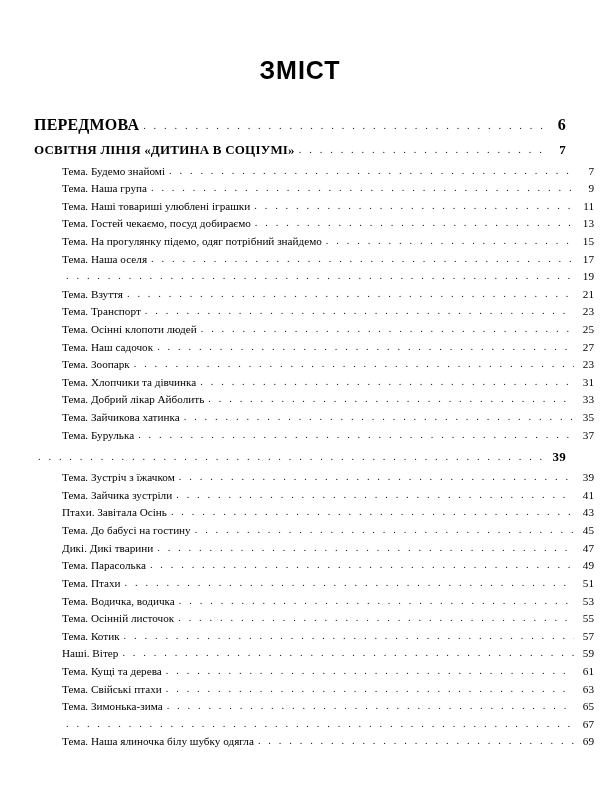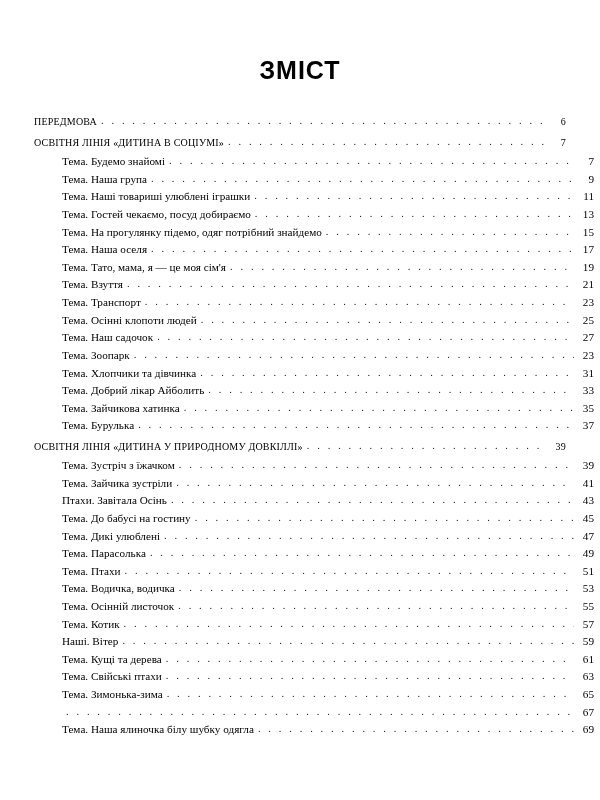--- a/index.html
+++ b/index.html
@@ -58,35 +58,35 @@
   .toc-row .page-no {
     flex: 0 0 auto;
     white-space: nowrap;
     text-align: right;
     min-width: 16px;
   }
 
   
   .toc-row.section .label,
   .toc-row.section .page-no {
-    font-weight: normal;
-    font-size: 10px;
+    font-weight: bold;
+    font-size: 13px;
     letter-spacing: 0.2px;
   }
   .toc-row.section {
     margin-top: 7px;
     margin-bottom: 5px;
   }
   .toc-row.preface {
     margin-bottom: 7px;
   }
   .toc-row.preface .label,
   .toc-row.preface .page-no {
-    font-weight: normal;
-    font-size: 10px;
+    font-weight: bold;
+    font-size: 16px;
     letter-spacing: 0.2px;
   }
   
   .toc-row.topic {
     padding-left: 28px;
   }
   .toc-row.topic .label {
     font-size: 11.2px;
   }
   .toc-row.topic .page-no {
@@ -133,21 +133,20 @@
         <span class="label">Тема. На прогулянку підемо, одяг потрібний знайдемо</span>
         <span class="leader">. . . . . . . . . . . . . . . . . . . . . . . . . . . . . . . . . . . . . . . . . . . . . . . . . . . . . . . . . . . . . . . . . . . . . . . . . . . . . . . . . . . . . . . . . . . . . . . . . . . . . . . . . . . . . . . . . . . . .</span>
         <span class="page-no">15</span>
       </div>
       <div class="toc-row topic">
         <span class="label">Тема. Наша оселя</span>
         <span class="leader">. . . . . . . . . . . . . . . . . . . . . . . . . . . . . . . . . . . . . . . . . . . . . . . . . . . . . . . . . . . . . . . . . . . . . . . . . . . . . . . . . . . . . . . . . . . . . . . . . . . . . . . . . . . . . . . . . . . . .</span>
         <span class="page-no">17</span>
       </div>
       <div class="toc-row topic">
-        <span class="label">Тема. Тато, мама, я — це моя сім'я</span>
         <span class="leader">. . . . . . . . . . . . . . . . . . . . . . . . . . . . . . . . . . . . . . . . . . . . . . . . . . . . . . . . . . . . . . . . . . . . . . . . . . . . . . . . . . . . . . . . . . . . . . . . . . . . . . . . . . . . . . . . . . . . .</span>
         <span class="page-no">19</span>
       </div>
       <div class="toc-row topic">
         <span class="label">Тема. Взуття</span>
         <span class="leader">. . . . . . . . . . . . . . . . . . . . . . . . . . . . . . . . . . . . . . . . . . . . . . . . . . . . . . . . . . . . . . . . . . . . . . . . . . . . . . . . . . . . . . . . . . . . . . . . . . . . . . . . . . . . . . . . . . . . .</span>
         <span class="page-no">21</span>
       </div>
       <div class="toc-row topic">
         <span class="label">Тема. Транспорт</span>
@@ -183,21 +182,20 @@
         <span class="label">Тема. Зайчикова хатинка</span>
         <span class="leader">. . . . . . . . . . . . . . . . . . . . . . . . . . . . . . . . . . . . . . . . . . . . . . . . . . . . . . . . . . . . . . . . . . . . . . . . . . . . . . . . . . . . . . . . . . . . . . . . . . . . . . . . . . . . . . . . . . . . .</span>
         <span class="page-no">35</span>
       </div>
       <div class="toc-row topic">
         <span class="label">Тема. Бурулька</span>
         <span class="leader">. . . . . . . . . . . . . . . . . . . . . . . . . . . . . . . . . . . . . . . . . . . . . . . . . . . . . . . . . . . . . . . . . . . . . . . . . . . . . . . . . . . . . . . . . . . . . . . . . . . . . . . . . . . . . . . . . . . . .</span>
         <span class="page-no">37</span>
       </div>
       <div class="toc-row section">
-        <span class="label">ОСВІТНЯ ЛІНІЯ «ДИТИНА У ПРИРОДНОМУ ДОВКІЛЛІ»</span>
         <span class="leader">. . . . . . . . . . . . . . . . . . . . . . . . . . . . . . . . . . . . . . . . . . . . . . . . . . . . . . . . . . . . . . . . . . . . . . . . . . . . . . . . . . . . . . . . . . . . . . . . . . . . . . . . . . . . . . . . . . . . .</span>
         <span class="page-no">39</span>
       </div>
       <div class="toc-row topic">
         <span class="label">Тема. Зустріч з їжачком</span>
         <span class="leader">. . . . . . . . . . . . . . . . . . . . . . . . . . . . . . . . . . . . . . . . . . . . . . . . . . . . . . . . . . . . . . . . . . . . . . . . . . . . . . . . . . . . . . . . . . . . . . . . . . . . . . . . . . . . . . . . . . . . .</span>
         <span class="page-no">39</span>
       </div>
       <div class="toc-row topic">
         <span class="label">Тема. Зайчика зустріли</span>
@@ -208,21 +206,21 @@
         <span class="label">Птахи. Завітала Осінь</span>
         <span class="leader">. . . . . . . . . . . . . . . . . . . . . . . . . . . . . . . . . . . . . . . . . . . . . . . . . . . . . . . . . . . . . . . . . . . . . . . . . . . . . . . . . . . . . . . . . . . . . . . . . . . . . . . . . . . . . . . . . . . . .</span>
         <span class="page-no">43</span>
       </div>
       <div class="toc-row topic">
         <span class="label">Тема. До бабусі на гостину</span>
         <span class="leader">. . . . . . . . . . . . . . . . . . . . . . . . . . . . . . . . . . . . . . . . . . . . . . . . . . . . . . . . . . . . . . . . . . . . . . . . . . . . . . . . . . . . . . . . . . . . . . . . . . . . . . . . . . . . . . . . . . . . .</span>
         <span class="page-no">45</span>
       </div>
       <div class="toc-row topic">
-        <span class="label">Тема. Дикі улюблені</span>
+        <span class="label">Дикі. Дикі тварини</span>
         <span class="leader">. . . . . . . . . . . . . . . . . . . . . . . . . . . . . . . . . . . . . . . . . . . . . . . . . . . . . . . . . . . . . . . . . . . . . . . . . . . . . . . . . . . . . . . . . . . . . . . . . . . . . . . . . . . . . . . . . . . . .</span>
         <span class="page-no">47</span>
       </div>
       <div class="toc-row topic">
         <span class="label">Тема. Парасолька</span>
         <span class="leader">. . . . . . . . . . . . . . . . . . . . . . . . . . . . . . . . . . . . . . . . . . . . . . . . . . . . . . . . . . . . . . . . . . . . . . . . . . . . . . . . . . . . . . . . . . . . . . . . . . . . . . . . . . . . . . . . . . . . .</span>
         <span class="page-no">49</span>
       </div>
       <div class="toc-row topic">
         <span class="label">Тема. Птахи</span>

